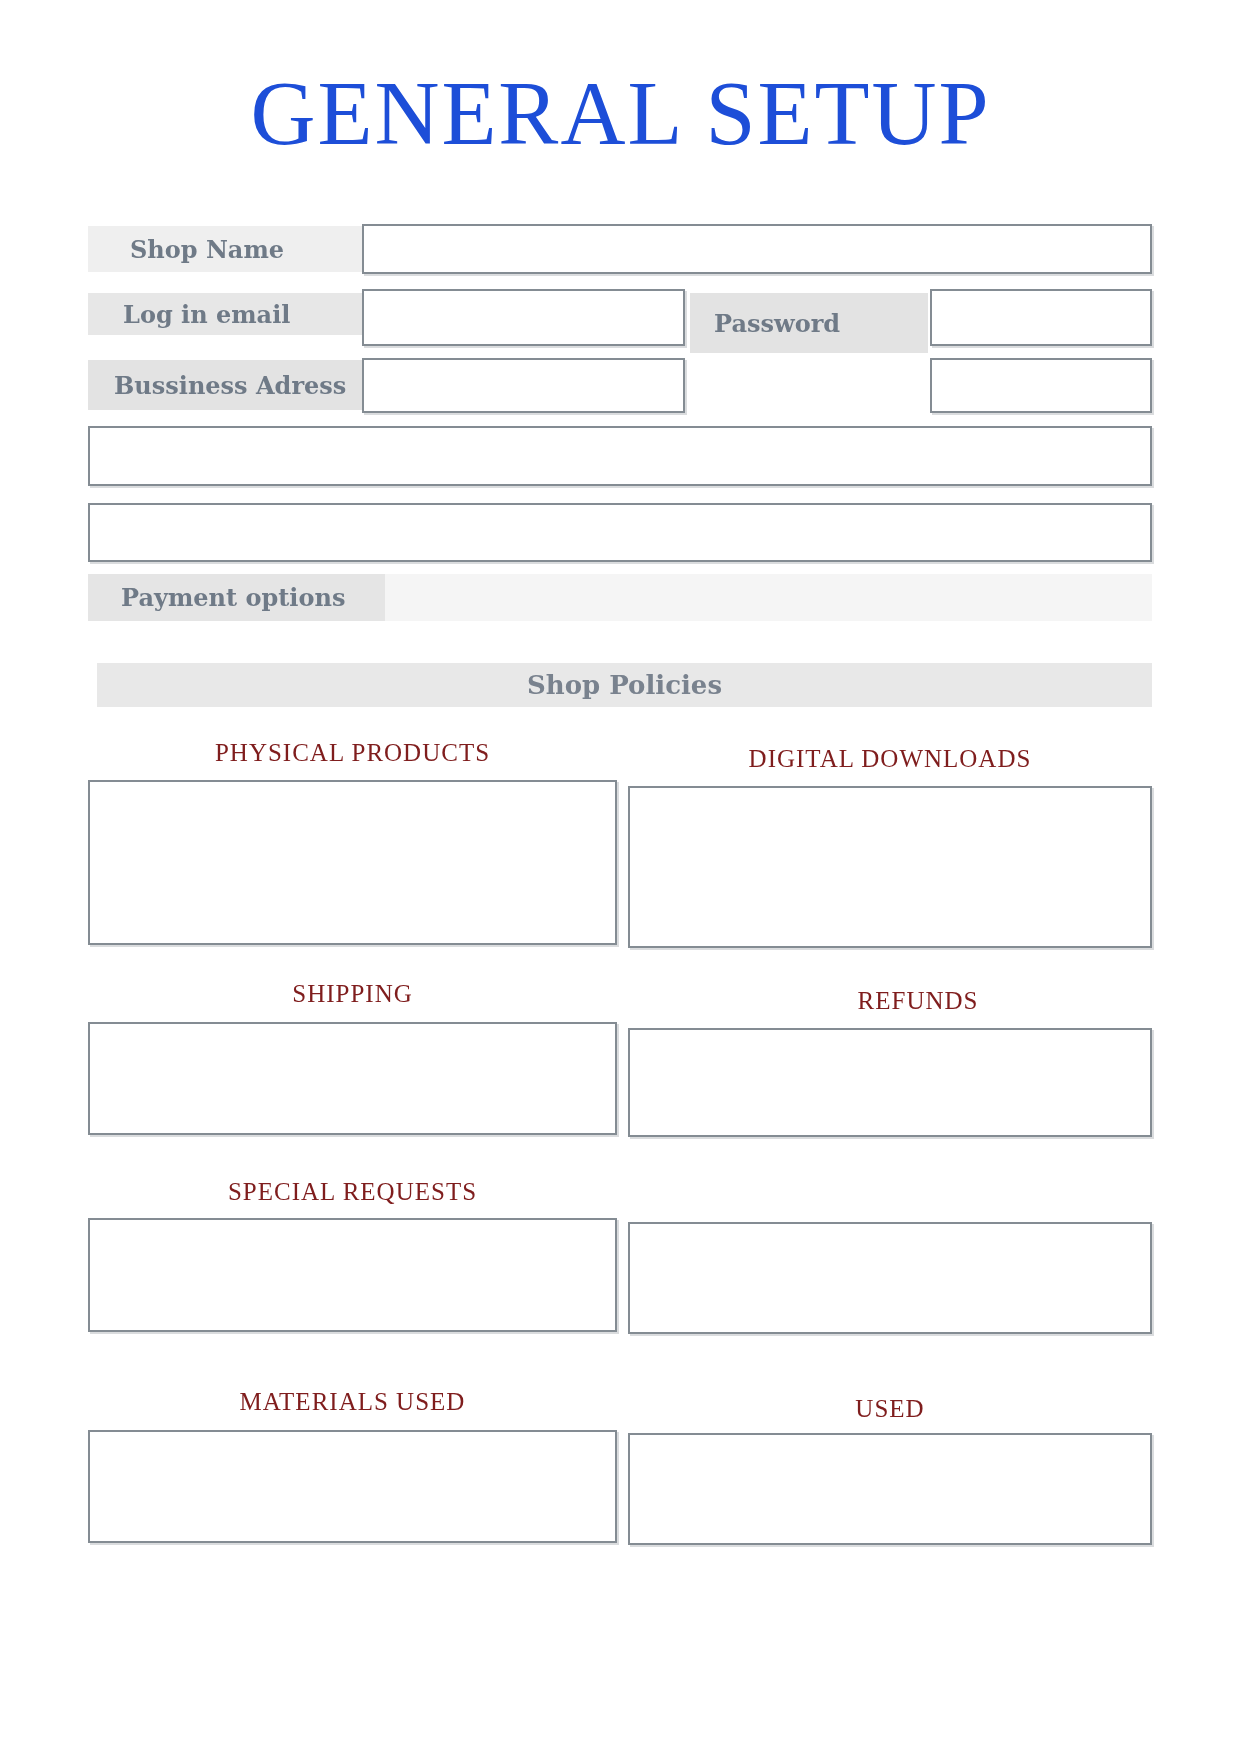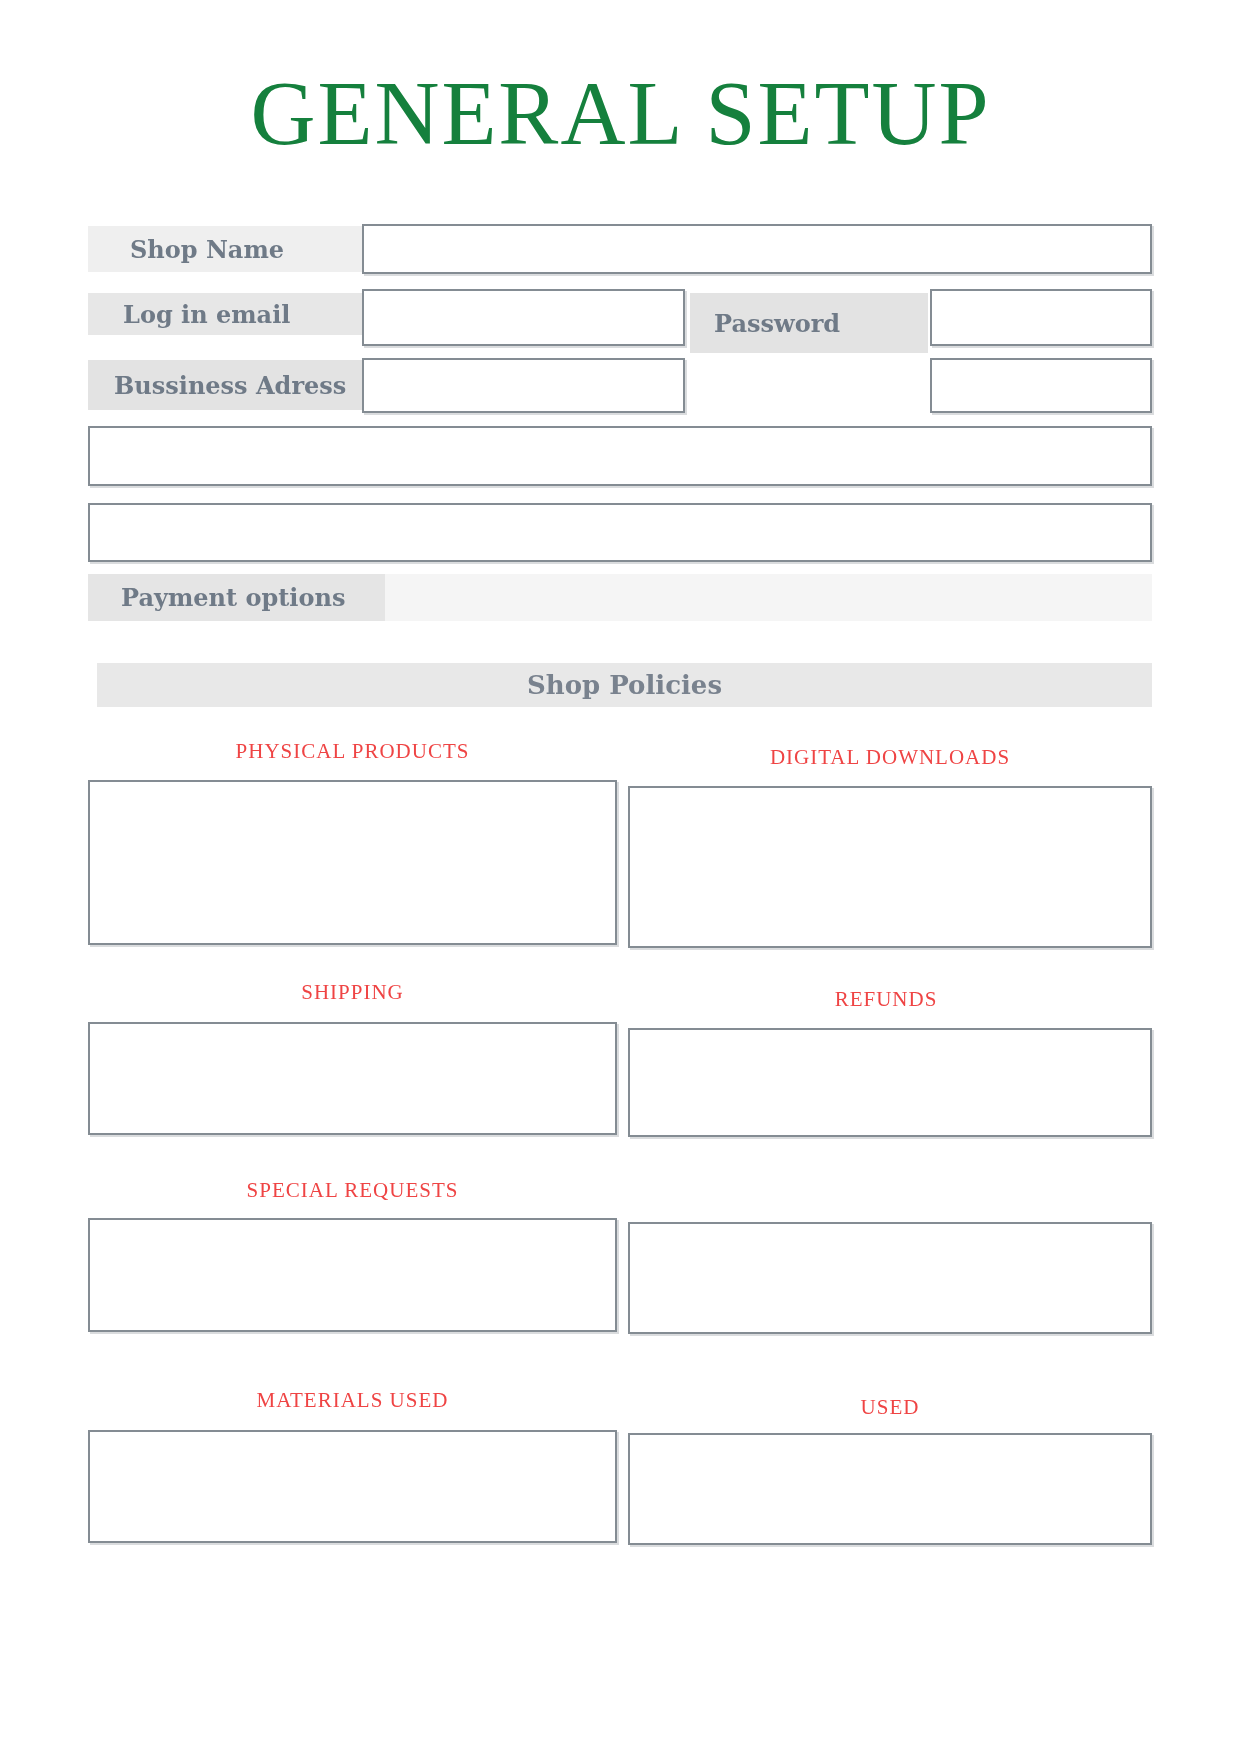--- a/index.html
+++ b/index.html
@@ -11,21 +11,21 @@
     font-family:"Liberation Serif", serif;
     overflow:hidden;
   }
   .title{
     position:absolute;
     left:0;top:62px;width:1241px;
     text-align:center;
     font-family:"Liberation Serif", serif;
     font-size:90px;
     letter-spacing:2px;
-    color:#15803d;
+    color:#1d4ed8;
     font-weight:400;
   }
   .lbl{
     position:absolute;
     display:flex;align-items:center;
     font-family:"DejaVu Serif", serif;
     font-weight:bold;
     font-size:24px;
     color:#6f7a87;
     box-sizing:border-box;
@@ -48,23 +48,23 @@
     font-weight:bold;
     font-size:26px;
     color:#79828e;
     background:#e8e8e8;
     box-sizing:border-box;
   }
   .hdr{
     position:absolute;
     text-align:center;
     font-family:"Liberation Serif", serif;
-    font-size:21px;
+    font-size:25px;
     letter-spacing:1px;
-    color:#ef4444;
+    color:#7f1d1d;
     font-weight:400;
   }
 </style>
 </head>
 <body>
 
 <div class="page">
 
   <div class="title">GENERAL SETUP</div>
 
@@ -88,21 +88,21 @@
 
   <div class="bar" style="left:97px;top:663px;width:1055px;height:44px;">Shop Policies</div>
 
   <div class="hdr" style="left:88px;top:739px;width:529px;">PHYSICAL PRODUCTS</div>
   <div class="hdr" style="left:628px;top:745px;width:524px;">DIGITAL DOWNLOADS</div>
 
   <div class="box" style="left:88px;top:780px;width:529px;height:165px;"></div>
   <div class="box" style="left:628px;top:786px;width:524px;height:162px;"></div>
 
   <div class="hdr" style="left:88px;top:980px;width:529px;">SHIPPING</div>
-  <div class="hdr" style="left:624px;top:987px;width:524px;font-family:Liberation Serif, serif;">REFUNDS</div>
+  <div class="hdr" style="left:656px;top:987px;width:524px;font-family:Liberation Serif, serif;">REFUNDS</div>
 
   <div class="box" style="left:88px;top:1022px;width:529px;height:113px;"></div>
   <div class="box" style="left:628px;top:1028px;width:524px;height:109px;"></div>
 
   <div class="hdr" style="left:88px;top:1178px;width:529px;">SPECIAL REQUESTS</div>
 
   <div class="box" style="left:88px;top:1218px;width:529px;height:114px;"></div>
   <div class="box" style="left:628px;top:1222px;width:524px;height:112px;"></div>
 
   <div class="hdr" style="left:88px;top:1388px;width:529px;">MATERIALS USED</div>

